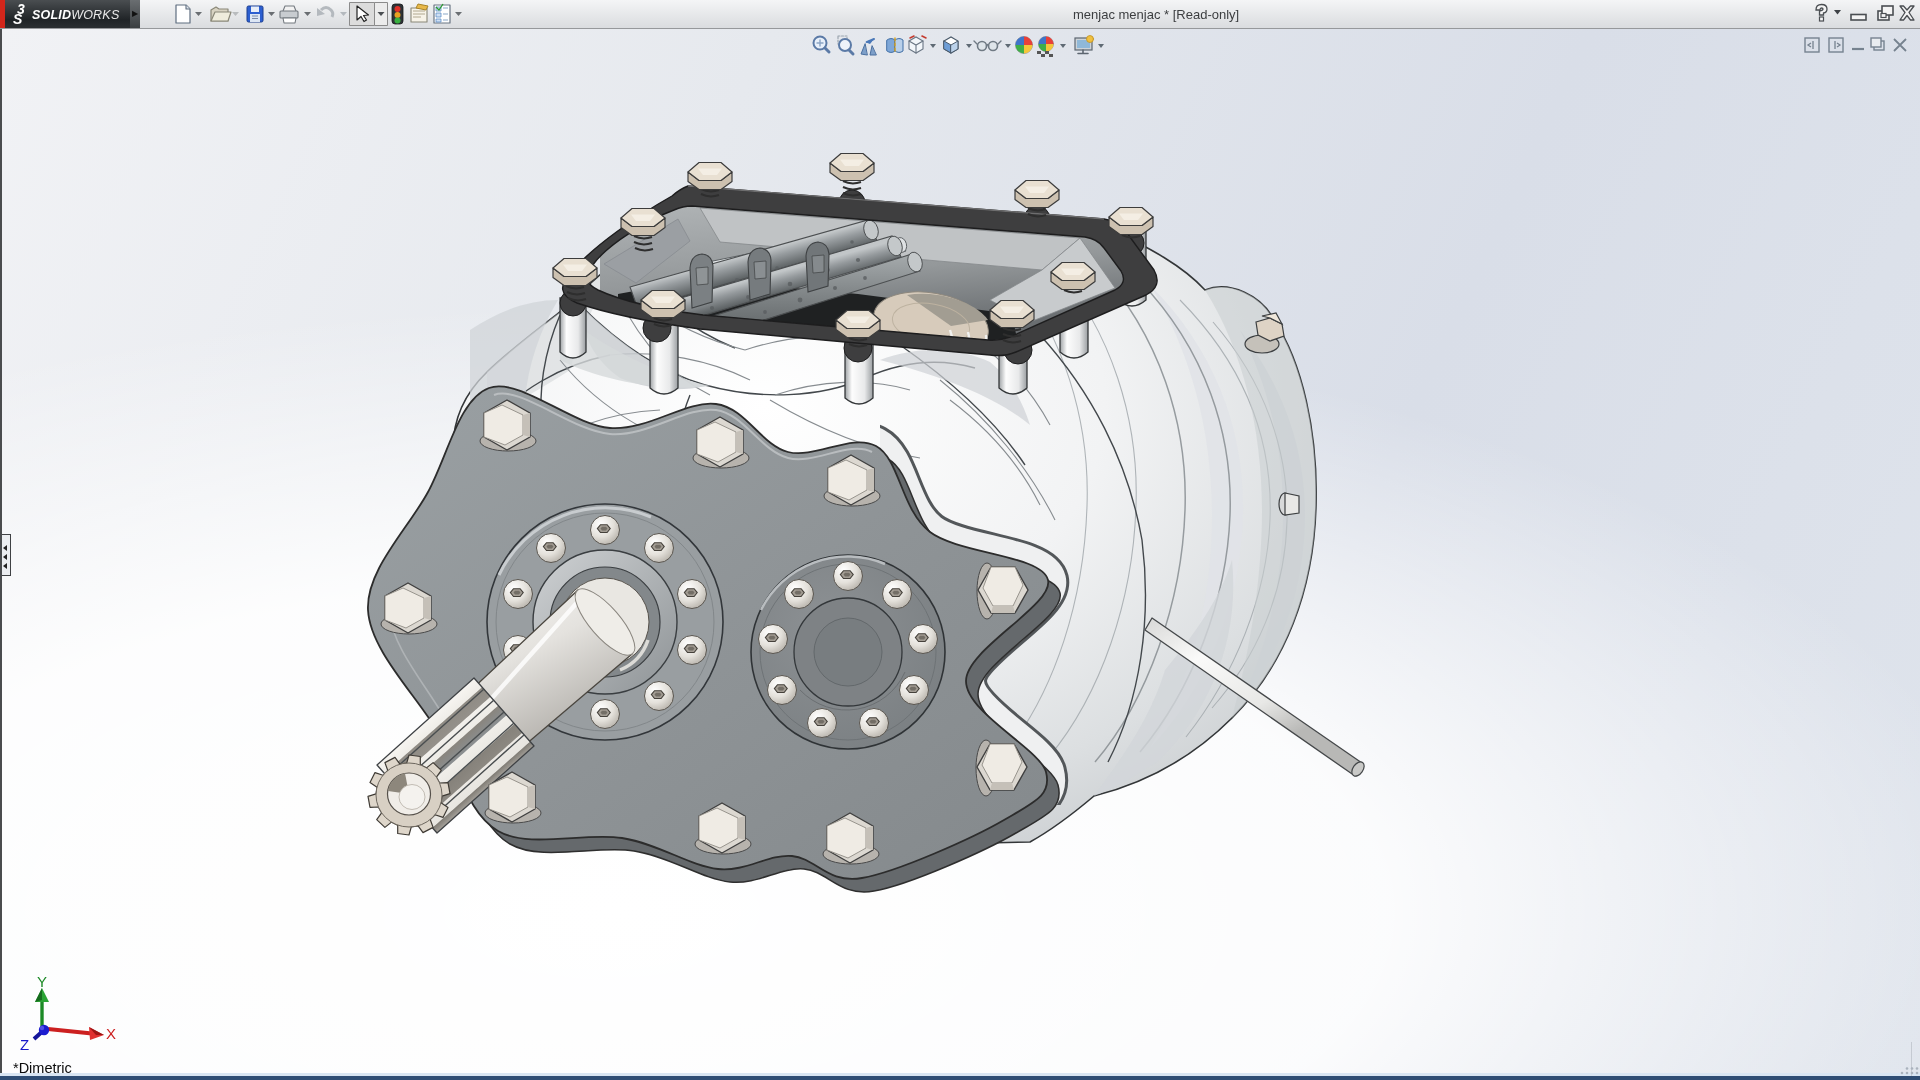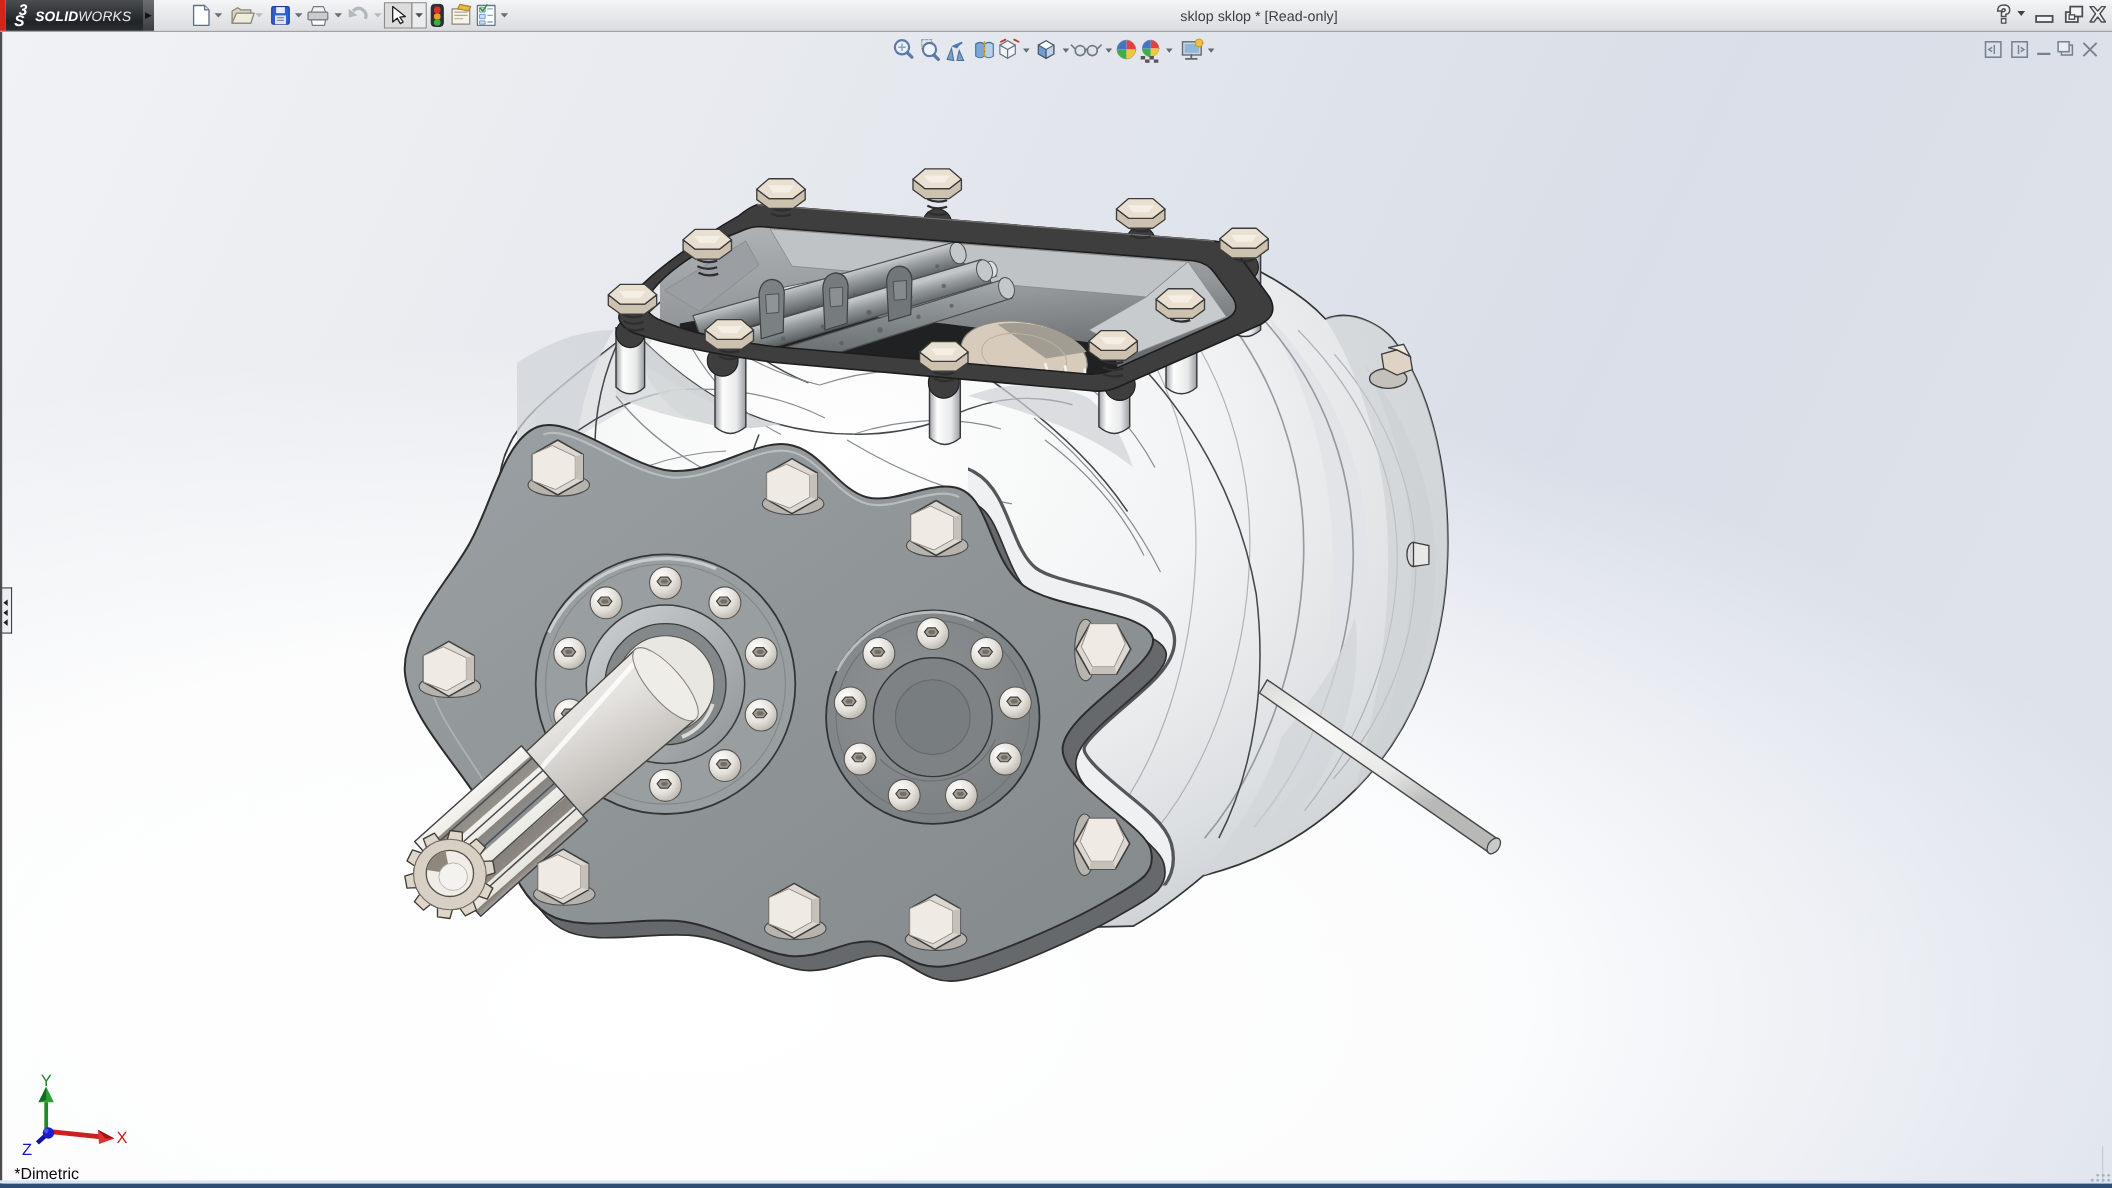--- a/index.html
+++ b/index.html
@@ -518,21 +518,21 @@
      <rect x="434" y="5" width="16" height="18" fill="#ffffff" stroke="#6a7684" stroke-width="1.2"></rect>
      <rect x="436" y="7" width="5" height="4" fill="#cfe0f4" stroke="#6090c8" stroke-width="0.8"></rect>
      <rect x="436" y="13" width="5" height="4" fill="#cfe0f4" stroke="#6090c8" stroke-width="0.8"></rect>
      <rect x="436" y="19" width="5" height="3" fill="#cfe0f4" stroke="#6090c8" stroke-width="0.8"></rect>
      <path d="M 443,8 L 448,8 M 443,14 L 448,14 M 443,20 L 448,20" stroke="#8aa8c8" stroke-width="1.2"></path>
      <path d="M 436,7 L 439,10 L 443,4" fill="none" stroke="#2a9a30" stroke-width="1.3"></path>
      <path d="M 455,12 l 3.5,4 3.5,-4 z" fill="#6a6e72"></path>
     </g>
    </svg>
   </div>
-  <div id="title-text">sklop sklop * [Read-only]</div>
+  <div id="title-text">menjac menjac * [Read-only]</div>
   <div id="win-ctrl">
    <svg width="110" height="28" viewBox="0 0 110 28">
     <g stroke="#4a4e52" fill="#f4f4f4">
      <path d="M 10,10 Q 10,4.5 15.5,4.5 Q 21,4.5 21,9 Q 21,12.5 17.5,13 L 17.5,15 L 13.5,15 L 13.5,11 Q 17,10.5 17,9 Q 17,8 15.5,8 Q 14,8 14,10 Z" stroke-width="1.3"></path>
      <rect x="13.5" y="17" width="4" height="4" stroke-width="1.2"></rect>
      <path d="M 28,10 l 3.5,4.5 3.5,-4.5 z" fill="#3e4246" stroke="none"></path>
      <rect x="45" y="14.5" width="15" height="5.5" stroke-width="1.6"></rect>
      <rect x="72" y="11" width="11" height="9" stroke-width="1.6"></rect>
      <rect x="76" y="6" width="11" height="9" stroke-width="1.6"></rect>
      <rect x="75" y="13.5" width="5" height="4" stroke-width="1.2"></rect>

